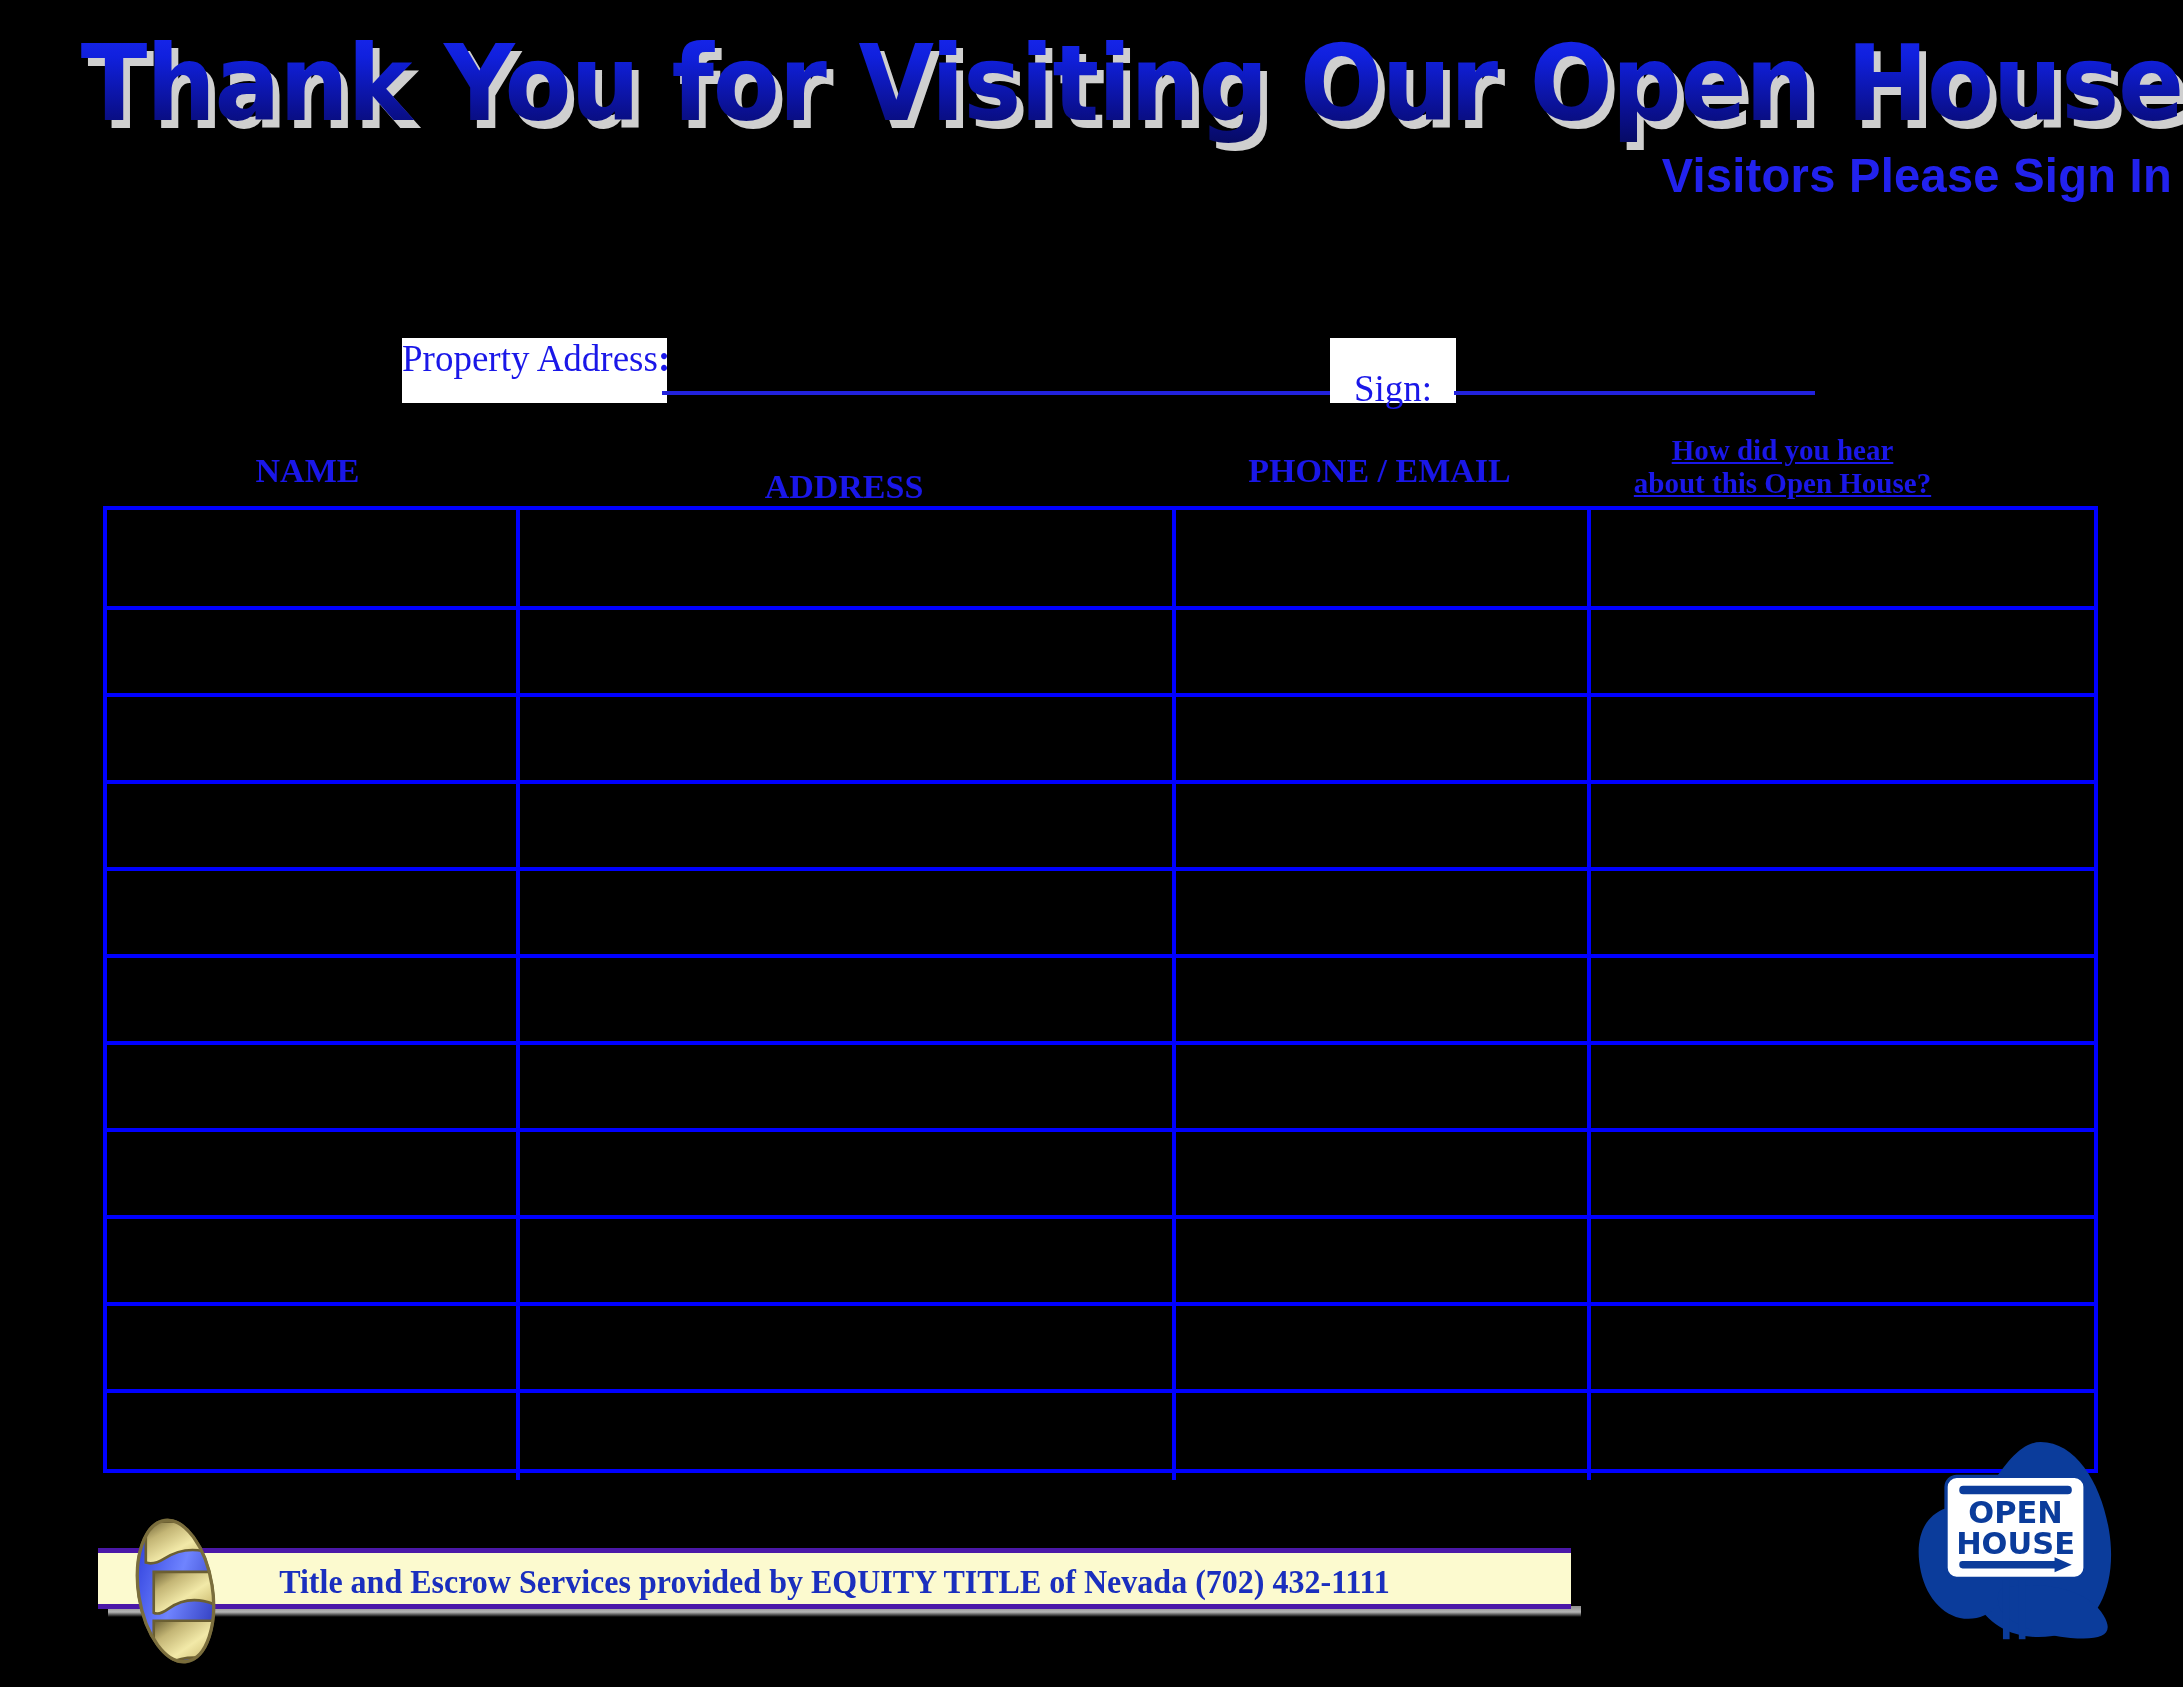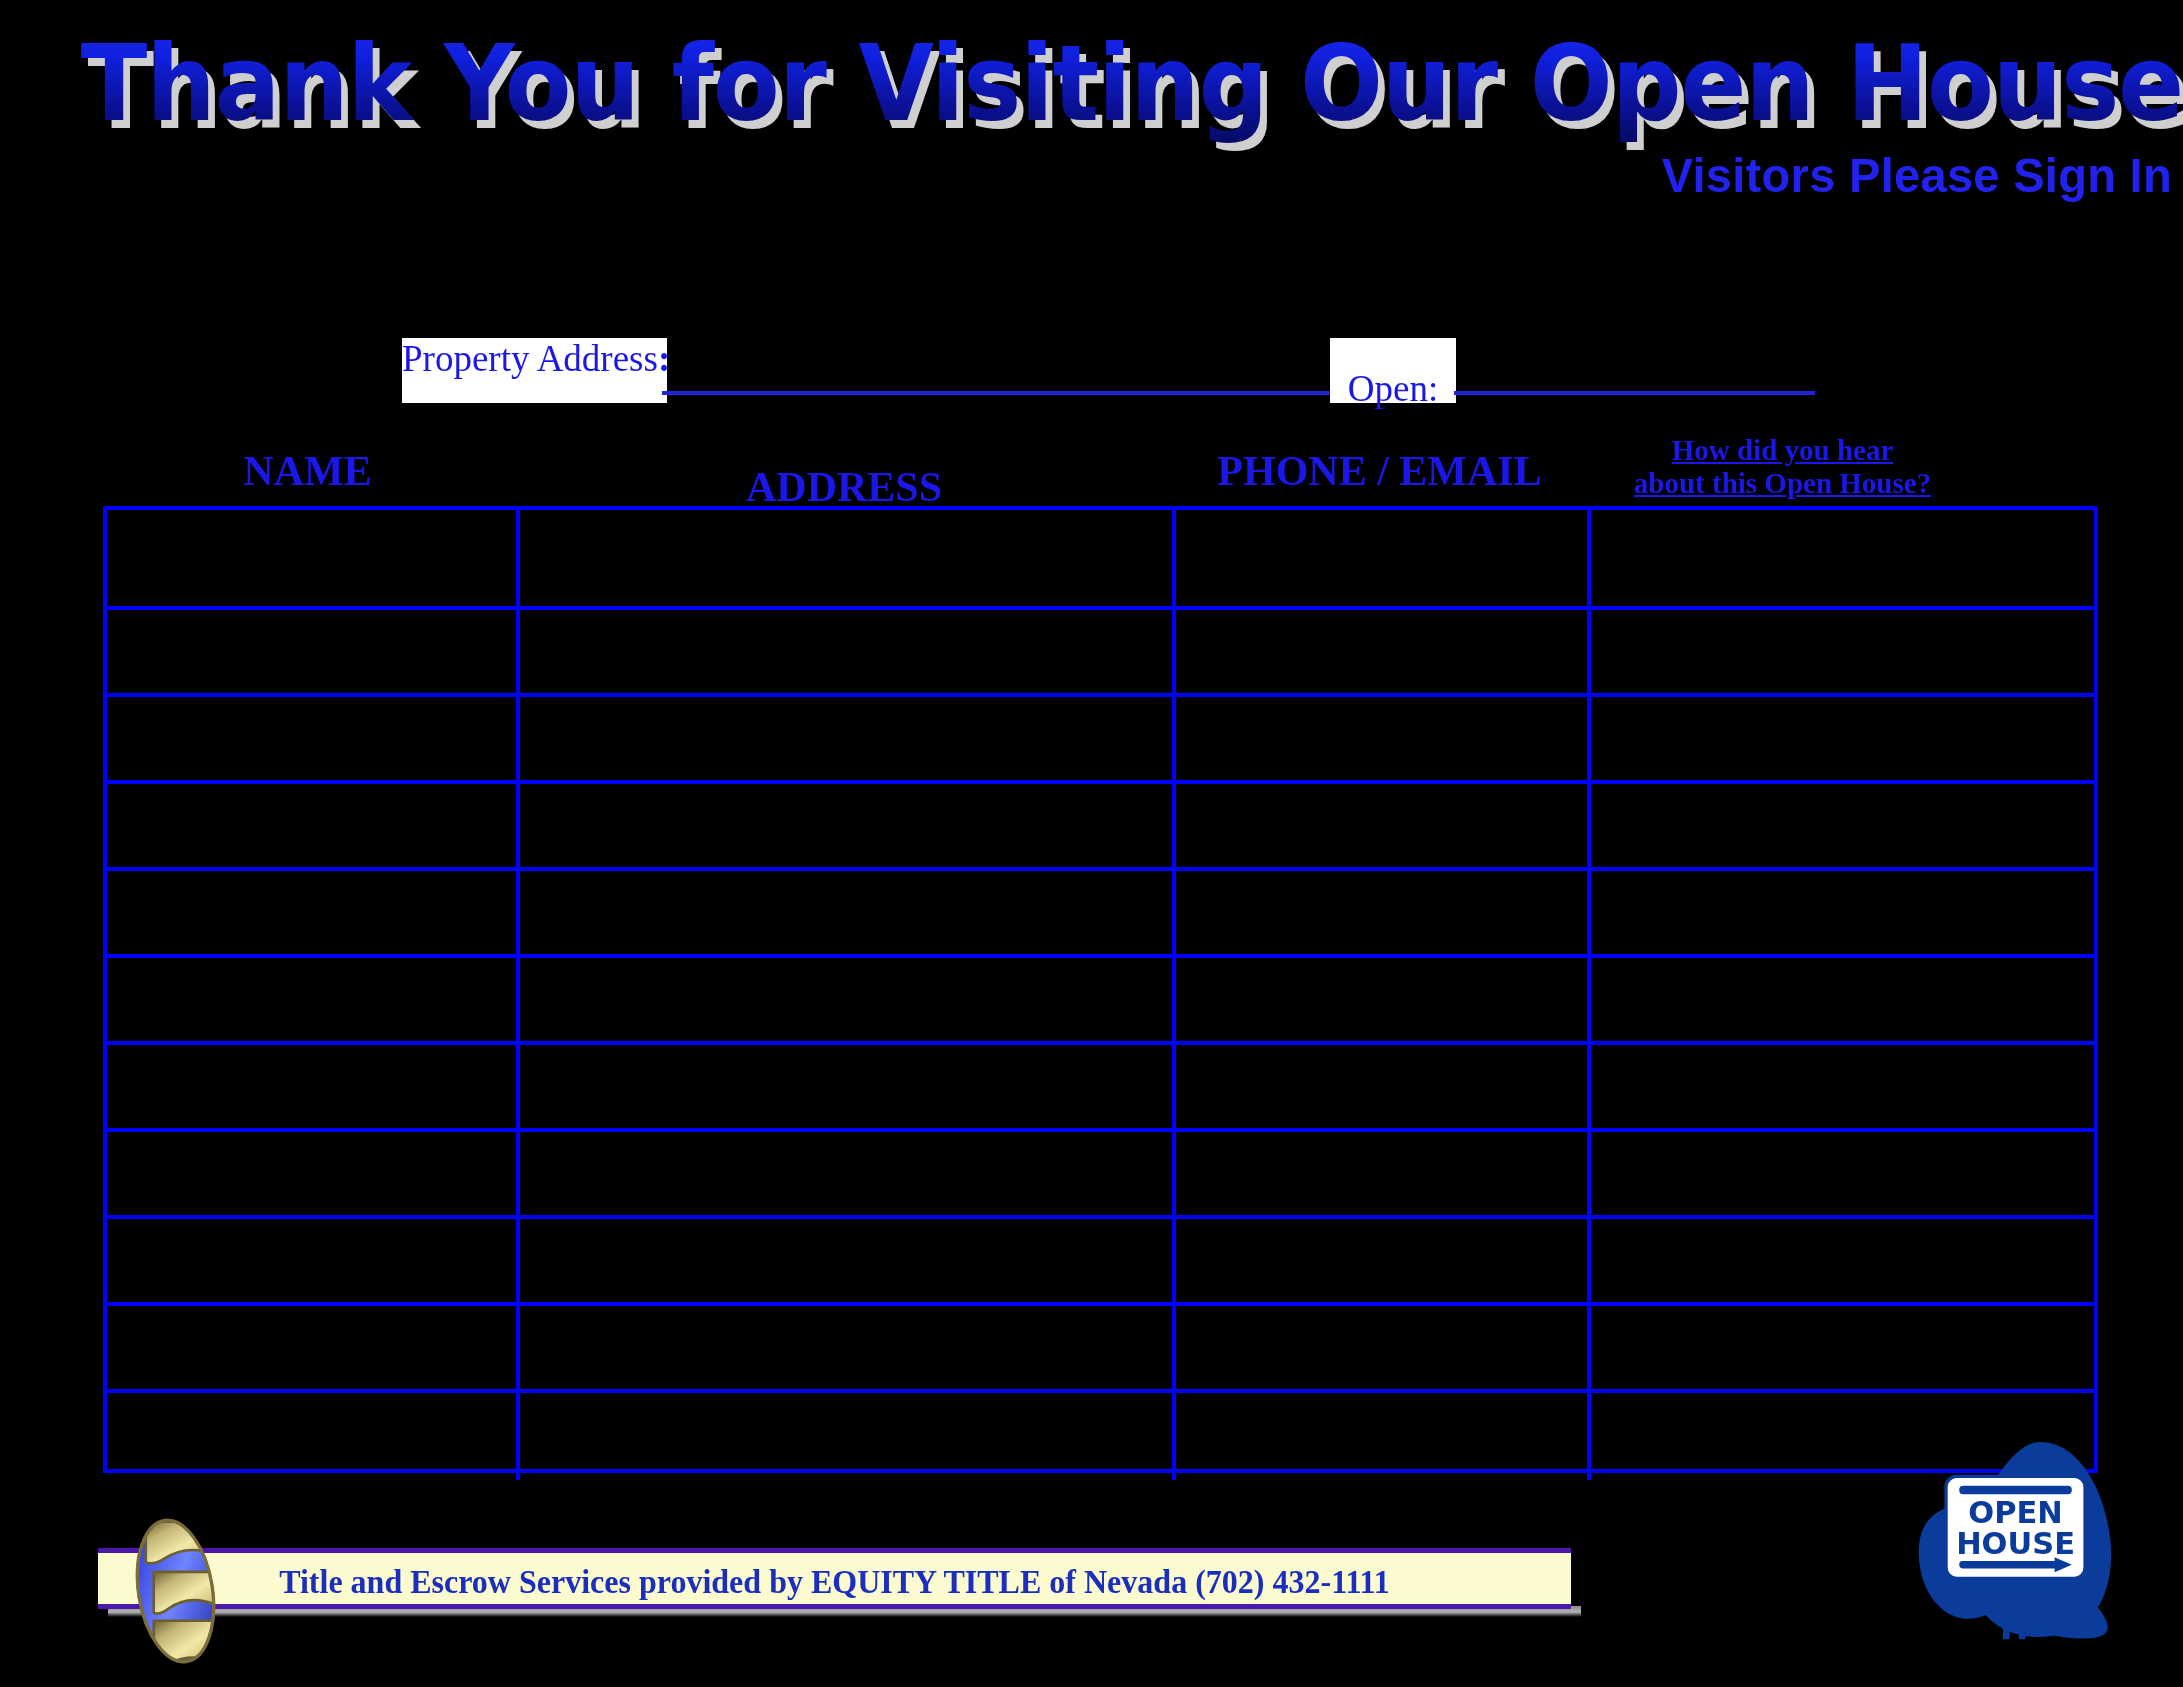--- a/index.html
+++ b/index.html
@@ -95,21 +95,21 @@
   #rule-property-address { left: 662px; top: 60px; width: 675px; }
   #rule-date             { left: 1454px; top: 60px; width: 361px; }
 
   
   #col-headers { position: absolute; left: 99px; top: 427px; width: 1998px; height: 73px; }
   .col-head {
     position: absolute;
     color: #1A17E8;
     font-family: "Liberation Serif", "DejaVu Serif", serif;
     font-weight: bold;
-    font-size: 42px;
+    font-size: 34px;
     line-height: 38px;
     text-align: center;
     white-space: nowrap;
   }
   .col-head.two-line { font-size: 29px; line-height: 33px; white-space: normal; }
   #col-head-name    { left: 0px;    top: 25px; width: 417px; }
   #col-head-address { left: 417px;  top: 25px; width: 656px; margin-top: 16px; }
   #col-head-phone   { left: 1073px; top: 25px; width: 415px; }
   #col-head-source  { left: 1429px; top: 6.6px; width: 509px; text-decoration: underline; }
 
@@ -215,21 +215,21 @@
   </div>
 
   <div id="meta-row">
 
     <div class="field-label" id="label-property-address">
       <span>Property Address</span><b>:</b>
     </div>
     <div class="rule" id="rule-property-address"></div>
 
     <div class="field-label" id="label-date">
-      <span>Open:</span>
+      <span>Sign:</span>
     </div>
     <div class="rule" id="rule-date"></div>
 
   </div>
 
   <div id="col-headers">
     <div class="col-head" id="col-head-name">NAME</div>
     <div class="col-head" id="col-head-address">ADDRESS</div>
     <div class="col-head" id="col-head-phone">PHONE / EMAIL</div>
     <div class="col-head two-line" id="col-head-source">

